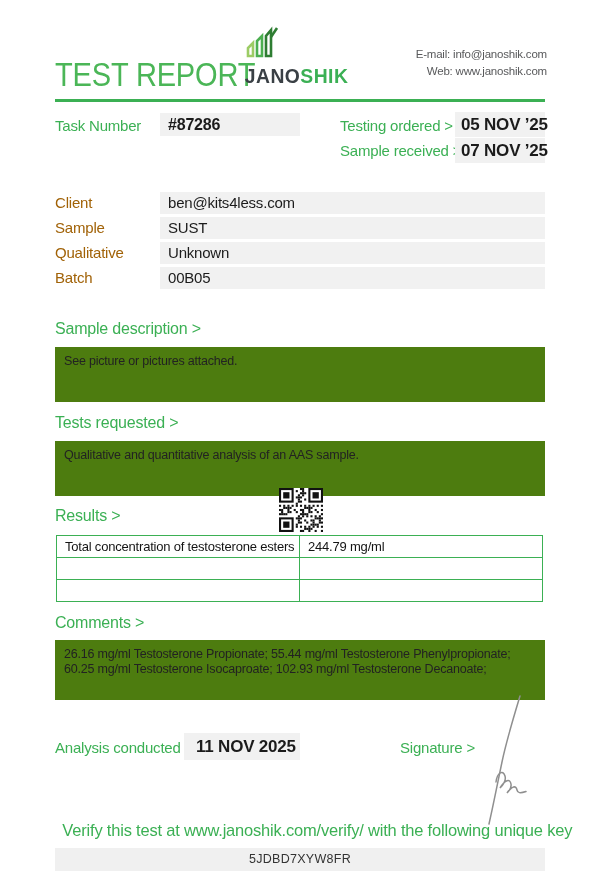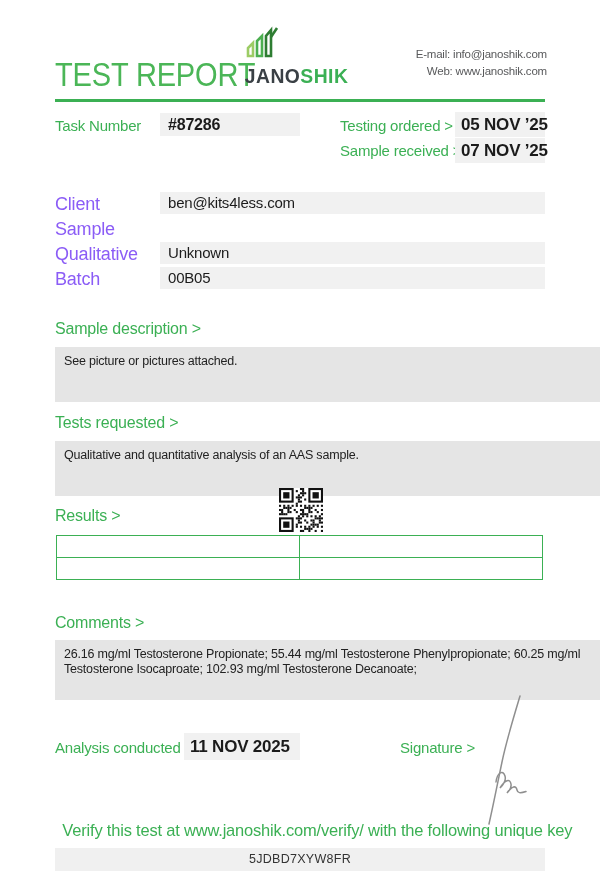--- a/index.html
+++ b/index.html
@@ -32,42 +32,42 @@
     line-height:23px; padding-left:8px; }
   .ord-label { left:340px; top:117px; width:108px; text-align:right; }
   .ord-chip { left:455px; top:112px; width:90px; height:25px; font-size:17px; font-weight:700;
     line-height:25px; padding-left:6px; white-space:nowrap; }
   .rec-label { left:340px; top:142px; width:108px; text-align:right; }
   .rec-chip { left:455px; top:138px; width:90px; height:25px; font-size:17px; font-weight:700;
     line-height:25px; padding-left:6px; white-space:nowrap; }
 
   
   .detail-row { position:absolute; left:0; width:600px; height:22px; }
-  .detail-label { position:absolute; left:55px; top:2px; font-size:18px; color:#8b5cf6; }
+  .detail-label { position:absolute; left:55px; top:2px; font-size:15px; color:#a16207; }
   .detail-value { position:absolute; left:160px; top:0; width:385px; height:22px; background:#f1f1f1;
     font-size:15px; line-height:22px; padding-left:8px; font-weight:400; }
 
   
   .section-label { font-size:16px; color:#3bb054; }
-  .graybox { background:#e5e5e5; width:546px; left:55px; font-size:12.5px; line-height:15px;
+  .graybox { background:#4d7c0f; width:490px; left:55px; font-size:12.5px; line-height:15px;
     padding:7px 9px; color:#222; }
 
   
   .results-table { left:56px; top:535px; width:487px; border-collapse:collapse; }
   .results-table td { border:1.5px solid #3bb054; height:22px; font-size:13px; padding:0 0 0 8px;
     width:50%; color:#141414; }
 
   
   .qr { left:279px; top:488px; width:44px; height:44px; background:#fff; }
   .qr svg { display:block; }
 
   
   .analysis-label { left:55px; top:739px; }
   .analysis-chip { left:184px; top:733px; width:116px; height:27px; font-size:17px; font-weight:700;
-    line-height:27px; padding-left:6px; white-space:nowrap; }
+    line-height:27px; padding-left:12px; white-space:nowrap; }
   .sig-label { left:400px; top:739px; }
   .sig { left:476px; top:690px; }
 
   .verify-text { left:55px; top:821px; width:490px; text-align:center; font-size:17px; color:#3bb054;
     white-space:nowrap; transform:scaleX(0.97); transform-origin:center; }
   .key-bar { left:55px; top:848px; width:490px; height:23px; background:#f0f0f0; text-align:center;
     font-size:12.5px; line-height:23px; color:#333; letter-spacing:0.3px; }
 </style>
 </head>
 <body>
@@ -107,20 +107,21 @@
 
   <div class="abs label rec-label">Sample received &gt;</div>
   <div class="abs chip rec-chip">07 NOV ’25</div>
 
   <div class="detail-row" style="top:192px">
     <span class="detail-label">Client</span>
     <span class="detail-value">ben@kits4less.com</span>
   </div>
   <div class="detail-row" style="top:217px">
     <span class="detail-label">Sample</span>
+    <span class="detail-value">SUST</span>
   </div>
   <div class="detail-row" style="top:242px">
     <span class="detail-label">Qualitative</span>
     <span class="detail-value">Unknown</span>
   </div>
   <div class="detail-row" style="top:267px">
     <span class="detail-label">Batch</span>
     <span class="detail-value">00B05</span>
   </div>
 
@@ -247,20 +248,24 @@
         <rect x="33.523809523809526" y="4.190476190476191" width="6.2857142857142865" height="6.2857142857142865" fill="#111"></rect>
         <rect x="0" y="29.333333333333336" width="14.666666666666668" height="14.666666666666668" fill="#111"></rect>
         <rect x="2.0952380952380953" y="31.42857142857143" width="10.476190476190476" height="10.476190476190476" fill="#fff"></rect>
         <rect x="4.190476190476191" y="33.523809523809526" width="6.2857142857142865" height="6.2857142857142865" fill="#111"></rect>
       </svg>
     </div>
   <div class="abs section-label" style="left:55px; top:507px">Results &gt;</div>
 
   <table class="abs results-table">
     <tbody>
+        <tr>
+      <td>Total concentration of testosterone esters</td>
+      <td>244.79 mg/ml</td>
+    </tr>
     <tr>
       <td></td>
       <td></td>
     </tr>
     <tr>
       <td></td>
       <td></td>
     </tr>
   </tbody>
     </table>

